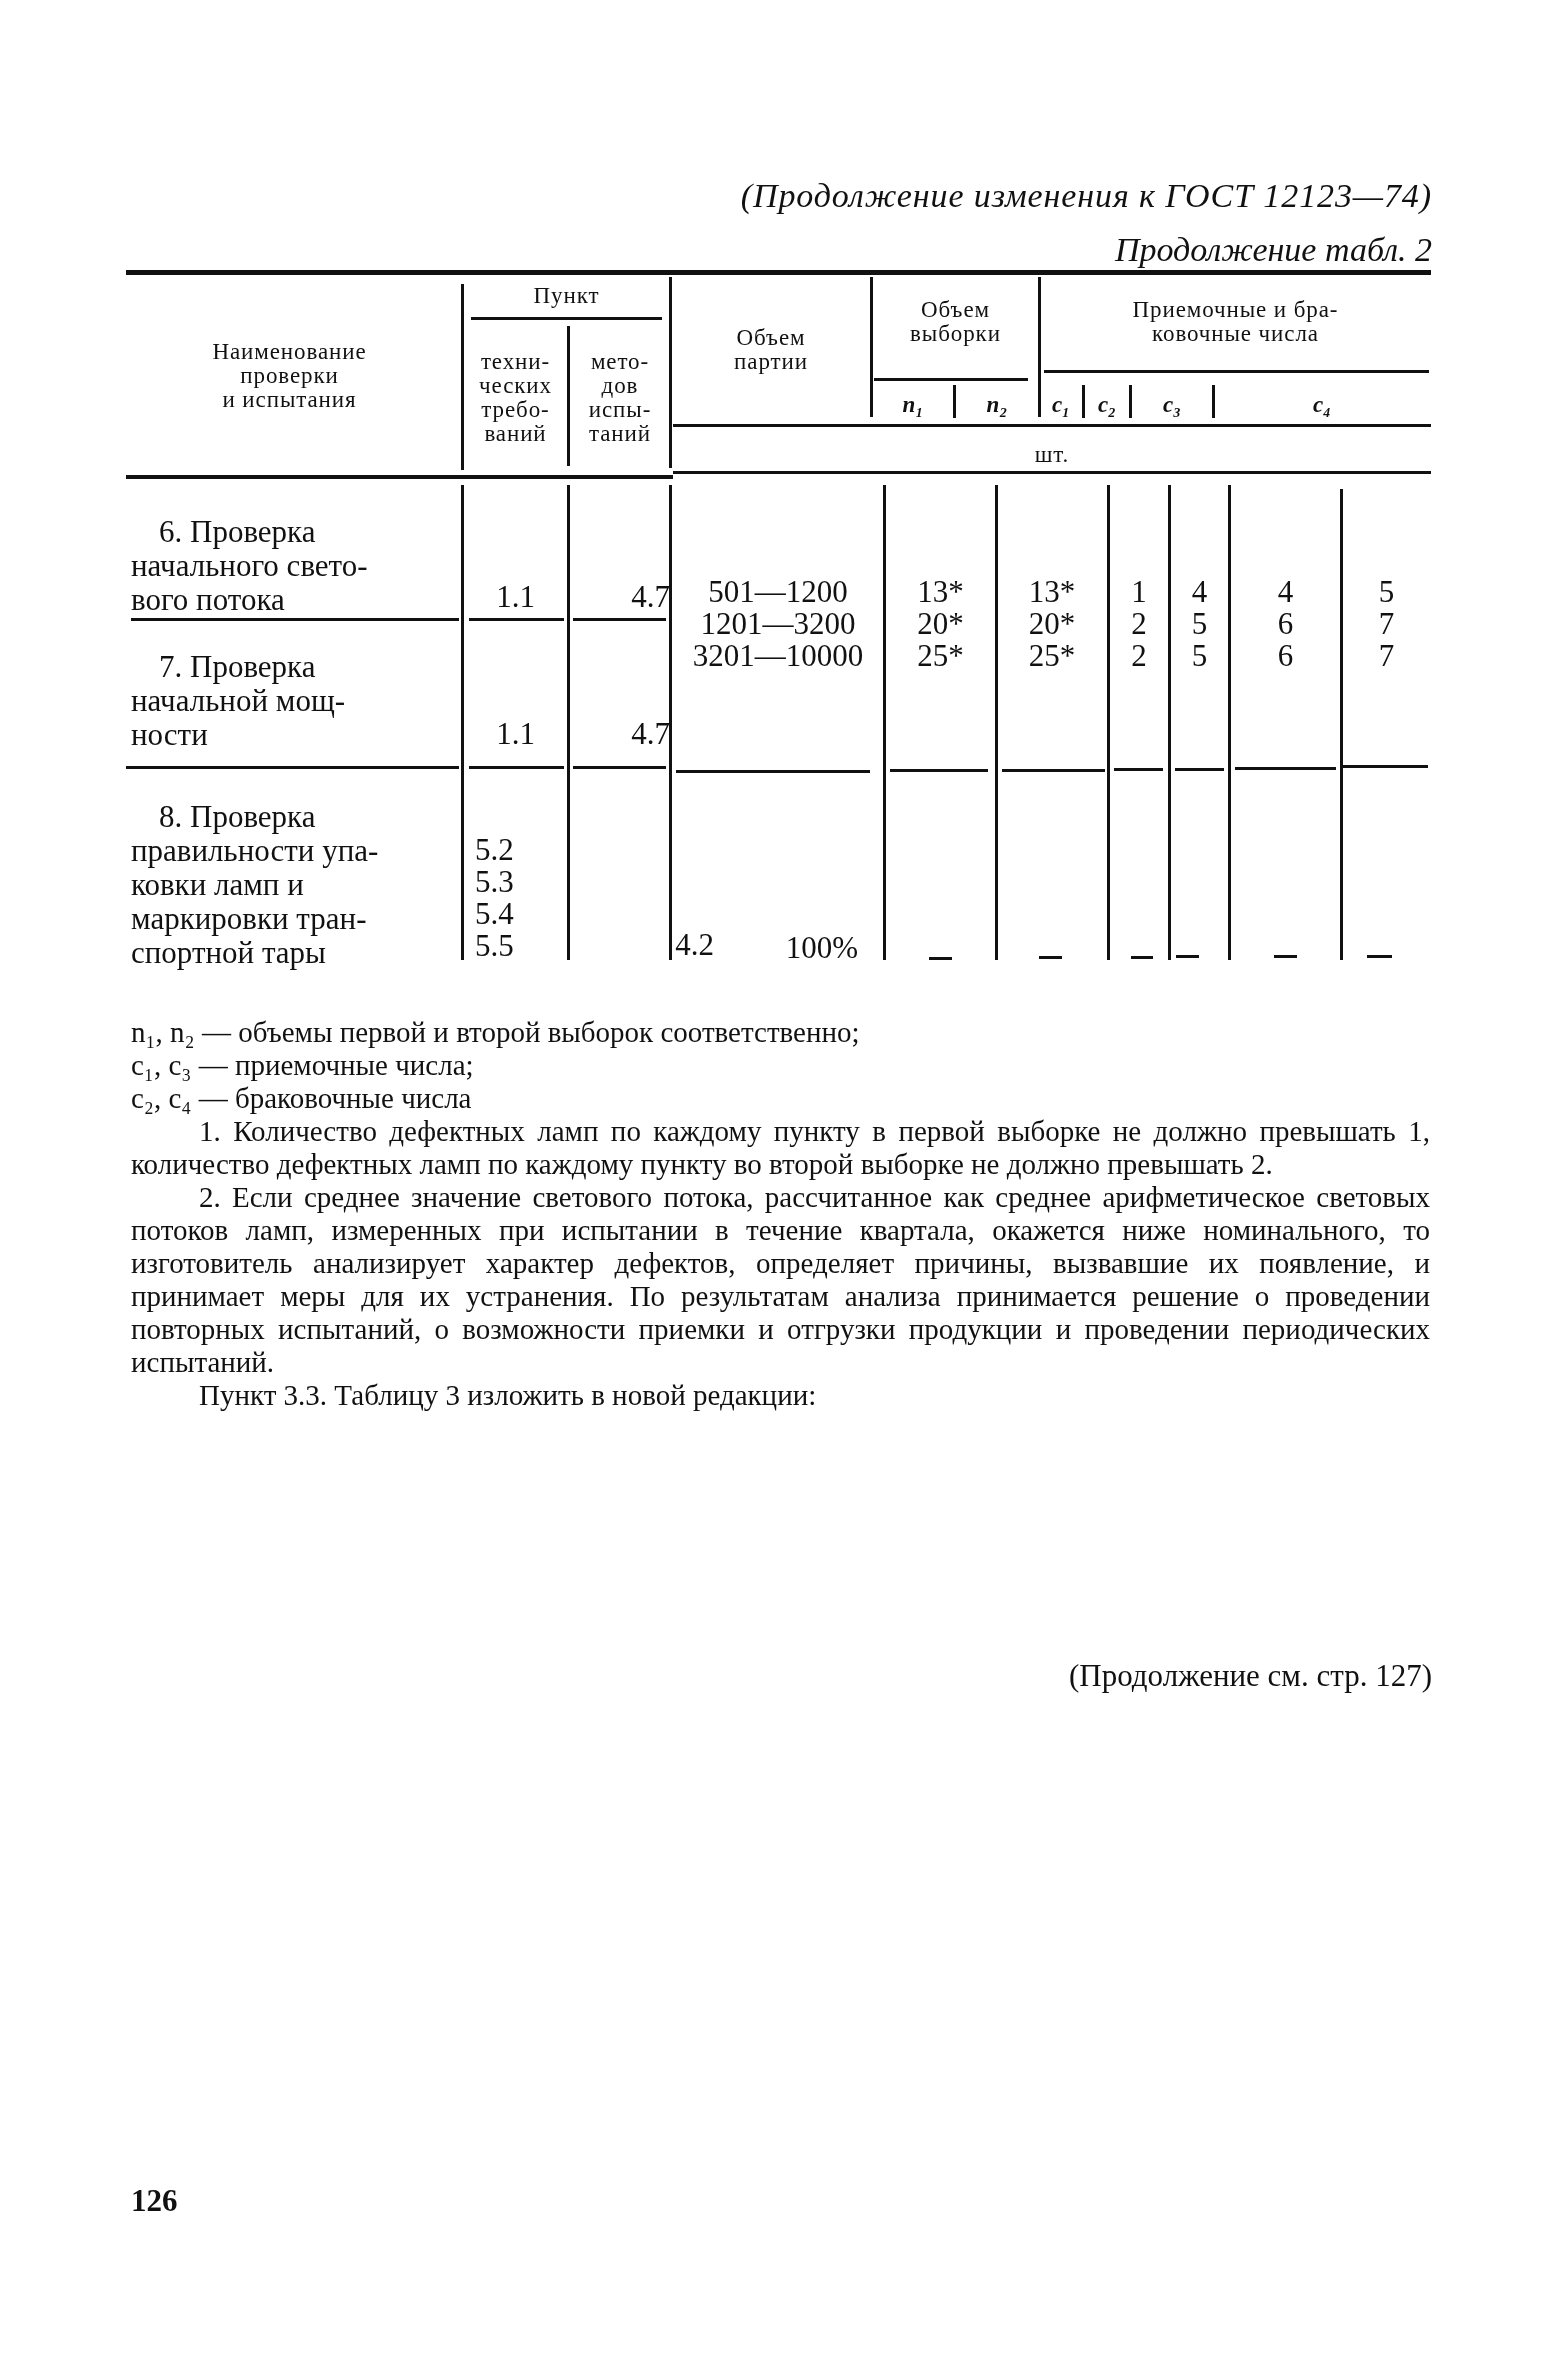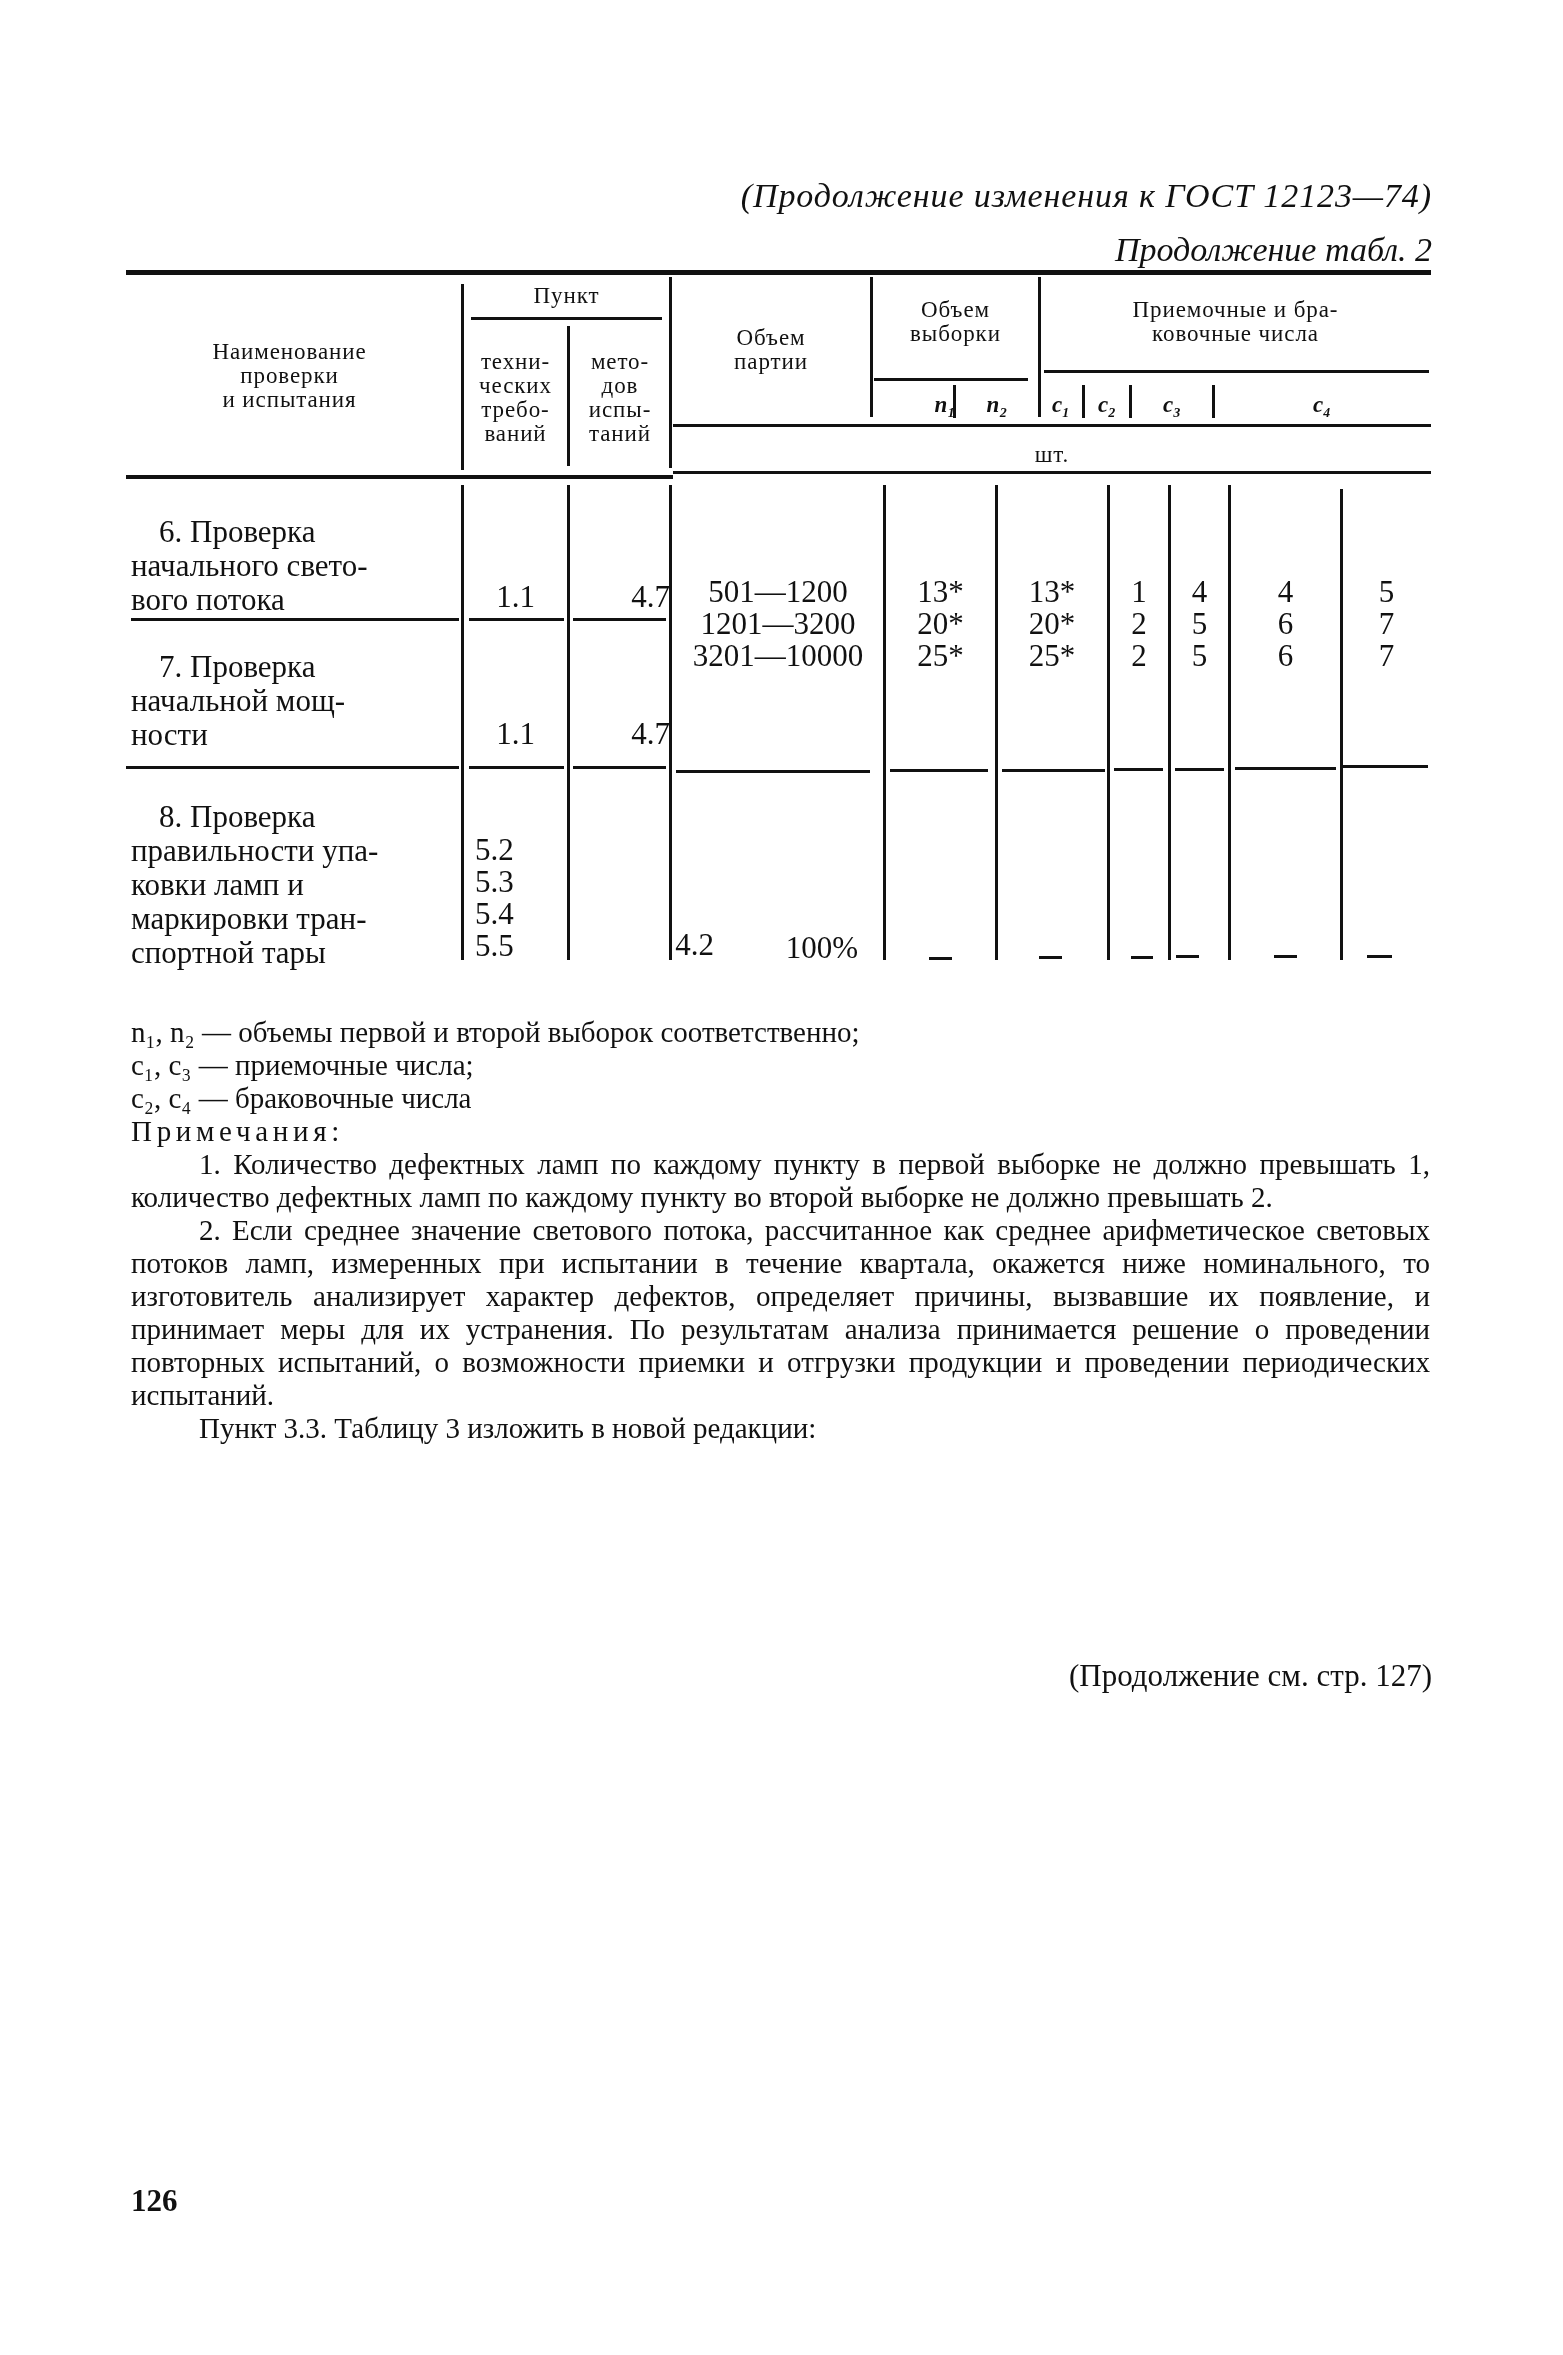--- a/index.html
+++ b/index.html
@@ -71,21 +71,21 @@
     <div>партии</div>
   </div>
   <div class="hcell" style="left:874px; top:298px; width:163px;">
     <div>Объем</div>
     <div>выборки</div>
   </div>
   <div class="hcell" style="left:1042px; top:298px; width:387px;">
     <div>Приемочные и бра-</div>
     <div>ковочные числа</div>
   </div>
-  <div class="sym" style="left:874px; top:392px; width:78px;margin-left:32px;">n₁</div>
+  <div class="sym" style="left:874px; top:392px; width:78px;">n₁</div>
   <div class="sym" style="left:956px; top:392px; width:82px;">n₂</div>
   <div class="sym" style="left:1040px; top:392px; width:42px;">c₁</div>
   <div class="sym" style="left:1085px; top:392px; width:44px;">c₂</div>
   <div class="sym" style="left:1132px; top:392px; width:80px;">c₃</div>
   <div class="sym" style="left:1215px; top:392px; width:214px;">c₄</div>
   <div class="hcell" style="left:673px; top:443px; width:758px;">шт.</div>
 
   <div class="vline" style="left:461px; top:485px; height:475px;"></div>
   <div class="vline" style="left:567px; top:485px; height:475px;"></div>
   <div class="vline" style="left:669px; top:485px; height:475px;"></div>
@@ -182,21 +182,20 @@
   <div class="dash" style="left:1131px; top:956px; width:22.4px;"></div>
   <div class="dash" style="left:1176px; top:955px; width:23px;"></div>
   <div class="dash" style="left:1274px; top:955px; width:23px;"></div>
   <div class="dash" style="left:1367px; top:955px; width:25px;"></div>
 </div>
 
 <div class="notes" style="top:1016px;">
   <p>n₁, n₂ — объемы первой и второй выборок соответственно;</p>
   <p>c₁, c₃ — приемочные числа;</p>
   <p>c₂, c₄ — браковочные числа</p>
-  <p class="spaced">Примечания:</p>
   <p class="indent">1. Количество дефектных ламп по каждому пункту в первой выборке не должно превышать 1, количество дефектных ламп по каждому пункту во второй выборке не должно превышать 2.</p>
   <p class="indent">2. Если среднее значение светового потока, рассчитанное как среднее арифметическое световых потоков ламп, измеренных при испытании в течение квартала, окажется ниже номинального, то изготовитель анализирует характер дефектов, определяет причины, вызвавшие их появление, и принимает меры для их устранения. По результатам анализа принимается решение о проведении повторных испытаний, о возможности приемки и отгрузки продукции и проведении периодических испытаний.</p>
   <p class="indent">Пункт 3.3. Таблицу 3 изложить в новой редакции:</p>
 </div>
 
 <div class="abs cont">(Продолжение см. стр. 127)</div>
 <div class="abs pageno">126</div>
 
 
 </body></html>

